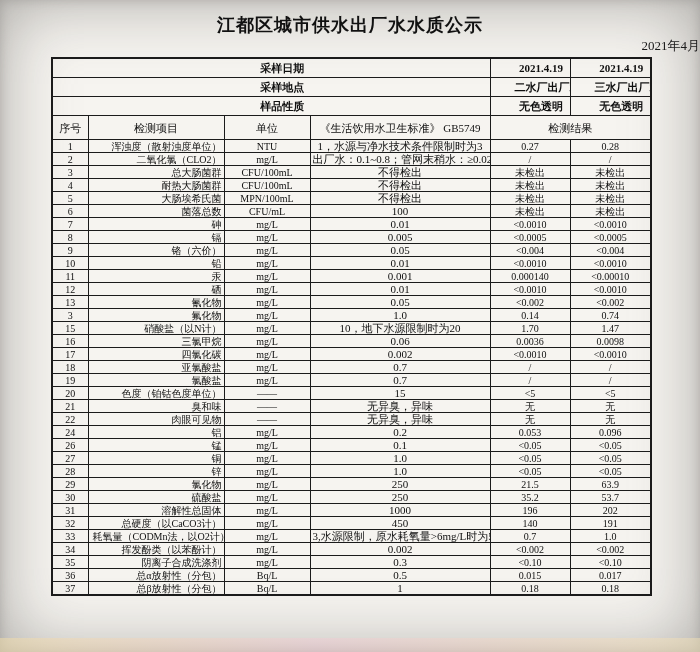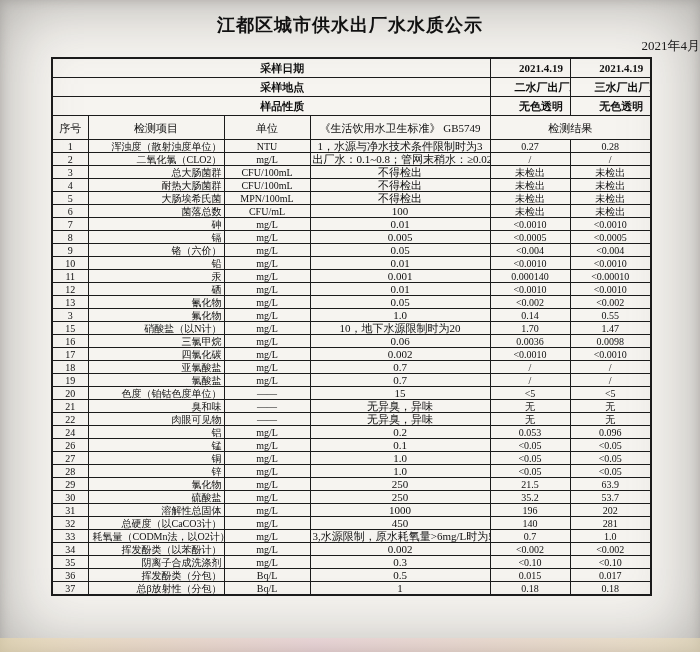--- a/index.html
+++ b/index.html
@@ -203,21 +203,21 @@
             <td class="c-std">0.05</td>
             <td class="c-res">&lt;0.002</td>
             <td class="c-res">&lt;0.002</td>
           </tr>
           <tr>
             <td class="c-no">3</td>
             <td class="c-item">氟化物</td>
             <td class="c-unit">mg/L</td>
             <td class="c-std">1.0</td>
             <td class="c-res">0.14</td>
-            <td class="c-res">0.55</td>
+            <td class="c-res">0.74</td>
           </tr>
           <tr>
             <td class="c-no">15</td>
             <td class="c-item">硝酸盐（以N计）</td>
             <td class="c-unit">mg/L</td>
             <td class="c-std">10，地下水源限制时为20</td>
             <td class="c-res">1.70</td>
             <td class="c-res">1.47</td>
           </tr>
           <tr>
@@ -331,21 +331,21 @@
             <td class="c-std">1000</td>
             <td class="c-res">196</td>
             <td class="c-res">202</td>
           </tr>
           <tr>
             <td class="c-no">32</td>
             <td class="c-item">总硬度（以CaCO3计）</td>
             <td class="c-unit">mg/L</td>
             <td class="c-std">450</td>
             <td class="c-res">140</td>
-            <td class="c-res">281</td>
+            <td class="c-res">191</td>
           </tr>
           <tr>
             <td class="c-no">33</td>
             <td class="c-item">耗氧量（CODMn法，以O2计）</td>
             <td class="c-unit">mg/L</td>
             <td class="c-std">3,水源限制，原水耗氧量&gt;6mg/L时为5</td>
             <td class="c-res">0.7</td>
             <td class="c-res">1.0</td>
           </tr>
           <tr>
@@ -359,21 +359,21 @@
           <tr>
             <td class="c-no">35</td>
             <td class="c-item">阴离子合成洗涤剂</td>
             <td class="c-unit">mg/L</td>
             <td class="c-std">0.3</td>
             <td class="c-res">&lt;0.10</td>
             <td class="c-res">&lt;0.10</td>
           </tr>
           <tr>
             <td class="c-no">36</td>
-            <td class="c-item">挥发酚类（分包）</td>
+            <td class="c-item">总α放射性（分包）</td>
             <td class="c-unit">Bq/L</td>
             <td class="c-std">0.5</td>
             <td class="c-res">0.015</td>
             <td class="c-res">0.017</td>
           </tr>
           <tr>
             <td class="c-no">37</td>
             <td class="c-item">总β放射性（分包）</td>
             <td class="c-unit">Bq/L</td>
             <td class="c-std">1</td>

